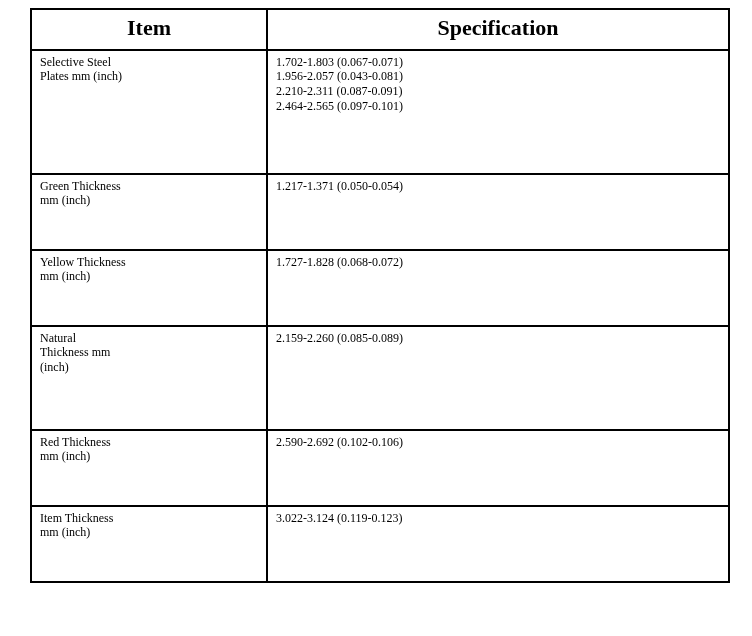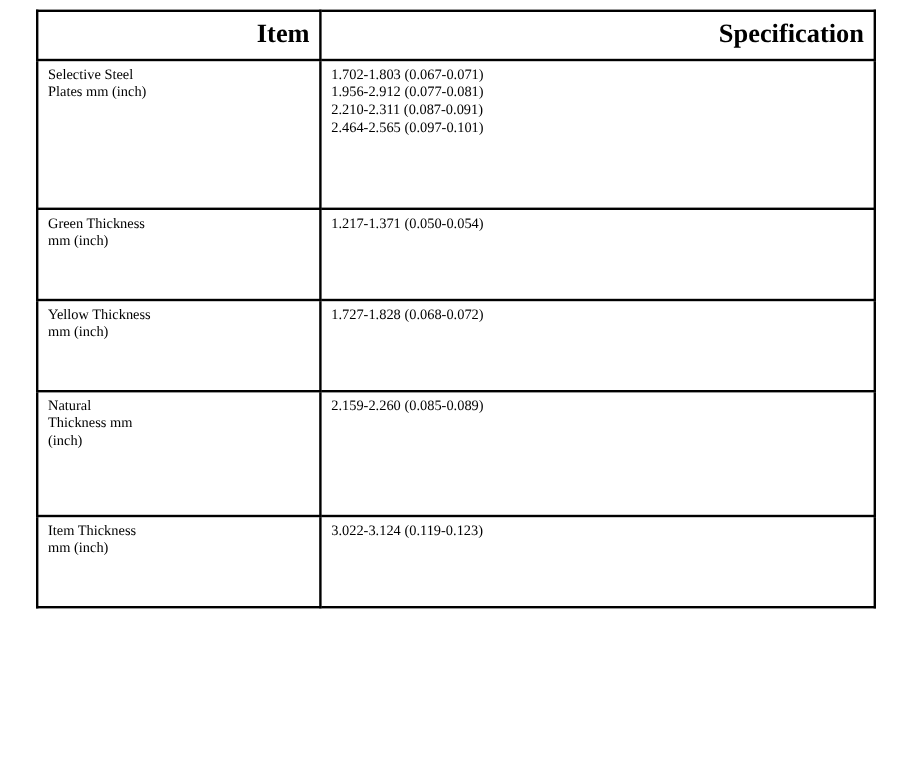--- a/index.html
+++ b/index.html
@@ -33,21 +33,21 @@
     padding: 4px 8px 6px 8px;
     font-size: 12px;
     line-height: 1.22;
     font-weight: normal;
     text-align: left;
   }
   .col-item { width: 218px; }
   .col-spec { width: 444px; }
 
   .hdr td {
-    text-align: right;
+    text-align: center;
     font-weight: bold;
     font-size: 22px;
     padding-top: 5px;
     padding-bottom: 7px;
   }
   .section-row td {
     font-weight: bold;
     font-size: 20px;
     padding-top: 6px;
     padding-bottom: 6px;
@@ -74,21 +74,21 @@
         <td class="col-spec">Specification</td>
       </tr>
 
       <tr class="row-steel">
         <td class="col-item">
           <span class="cell-line">Selective Steel</span>
           <span class="cell-line">Plates mm (inch)</span>
         </td>
         <td class="col-spec">
           <span class="cell-line">1.702-1.803 (0.067-0.071)</span>
-          <span class="cell-line">1.956-2.912 (0.077-0.081)</span>
+          <span class="cell-line">1.956-2.057 (0.043-0.081)</span>
           <span class="cell-line">2.210-2.311 (0.087-0.091)</span>
           <span class="cell-line">2.464-2.565 (0.097-0.101)</span>
         </td>
       </tr>
 
 
       <tr class="row-green">
         <td class="col-item">
           <span class="cell-line">Green Thickness</span>
           <span class="cell-line">mm (inch)</span>
@@ -112,20 +112,29 @@
         <td class="col-item">
           <span class="cell-line">Natural</span>
           <span class="cell-line">Thickness mm</span>
           <span class="cell-line">(inch)</span>
         </td>
         <td class="col-spec">
           <span class="cell-line">2.159-2.260 (0.085-0.089)</span>
         </td>
       </tr>
 
+      <tr class="row-red">
+        <td class="col-item">
+          <span class="cell-line">Red Thickness</span>
+          <span class="cell-line">mm (inch)</span>
+        </td>
+        <td class="col-spec">
+          <span class="cell-line">2.590-2.692 (0.102-0.106)</span>
+        </td>
+      </tr>
 
       <tr class="row-blue">
         <td class="col-item">
           <span class="cell-line">Item Thickness</span>
           <span class="cell-line">mm (inch)</span>
         </td>
         <td class="col-spec">
           <span class="cell-line">3.022-3.124 (0.119-0.123)</span>
         </td>
       </tr>

